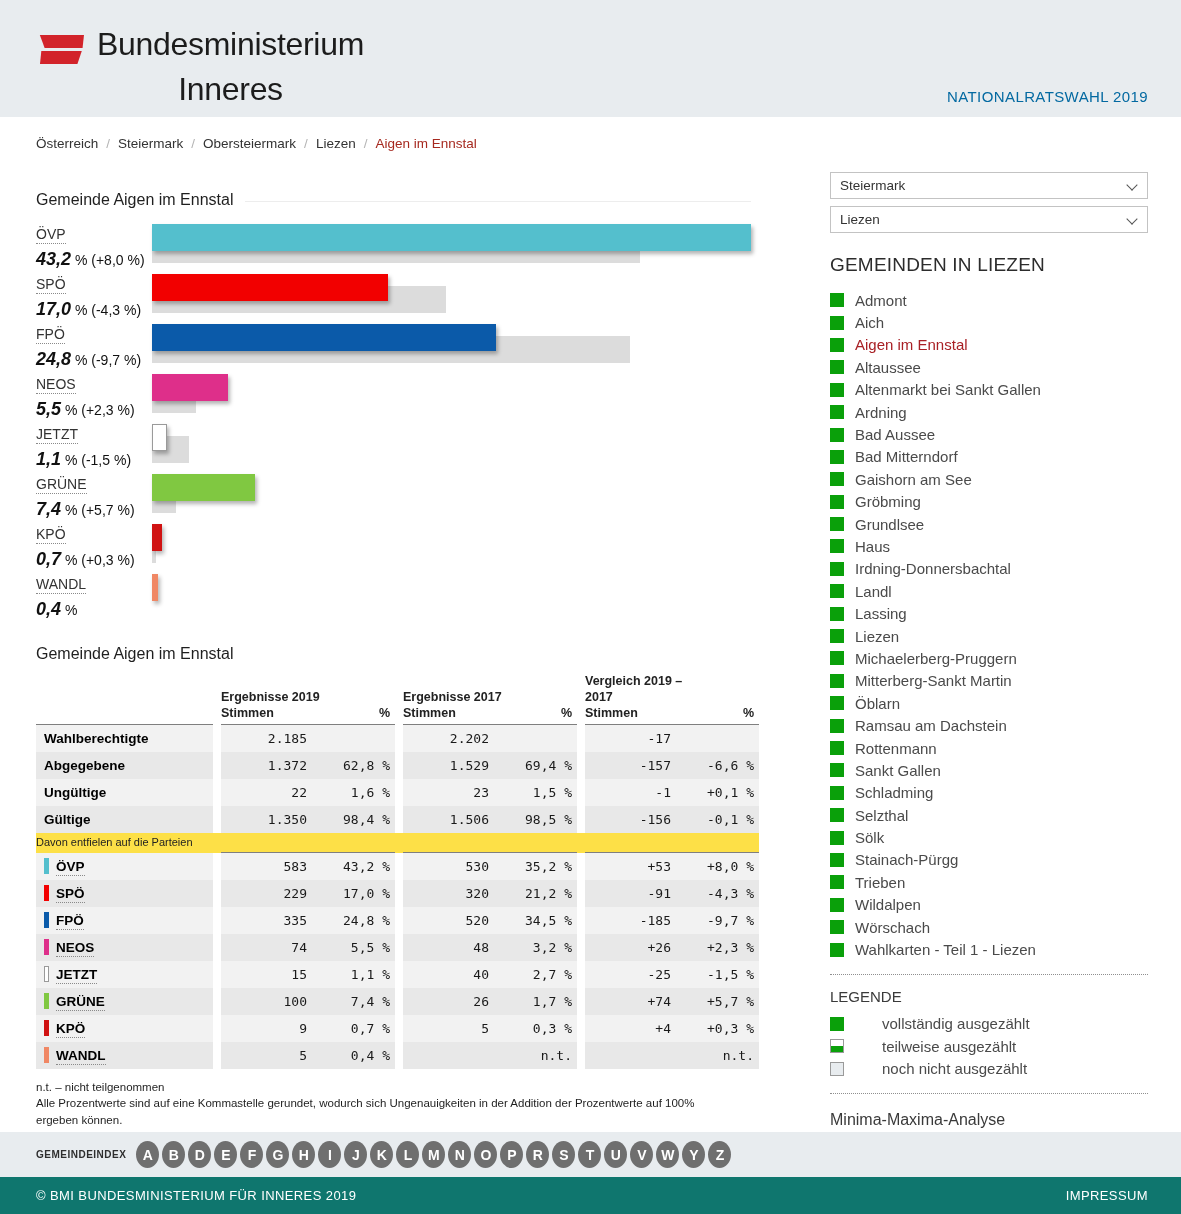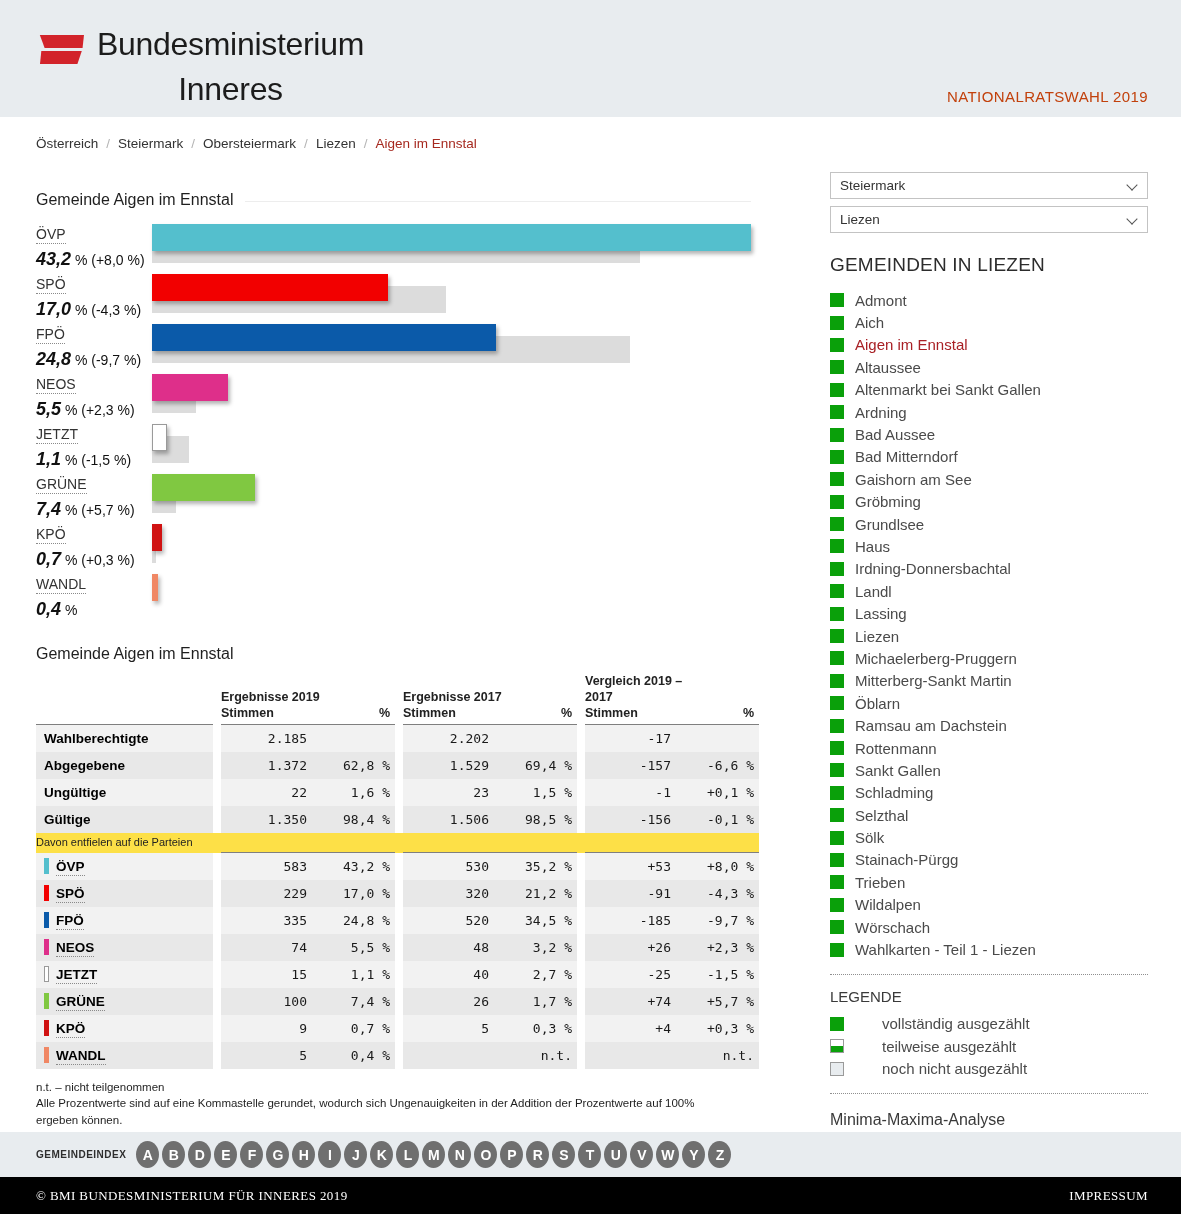--- a/index.html
+++ b/index.html
@@ -8,21 +8,21 @@
     position:relative; height:1214px; background:#fff; overflow:hidden;
     font-family:"Liberation Sans", sans-serif; color:#222;
   }
   
   .header { position:absolute; left:0; top:0; width:1181px; height:117px; background:#e8ecef; }
   .flag-logo { position:absolute; left:36px; top:35px; width:48px; height:29px; }
   .fbar { position:absolute; left:0; width:48px; height:13px; background:#d2232a; }
   .fbar-top { top:0; clip-path:polygon(8% 0, 100% 0, 97% 100%, 18% 100%); }
   .fbar-bottom { top:16px; left:4px; width:44px; clip-path:polygon(3% 0, 95% 0, 85% 100%, 0 100%); }
   .ministry { position:absolute; left:97px; top:22px; font-size:32px; line-height:45px; color:#1c1c1c; letter-spacing:-0.3px;text-align:center; }
-  .election-title { position:absolute; right:33px; bottom:12px; font-size:15px; letter-spacing:0.4px; color:#c2410c;margin-top:44px; }
+  .election-title { position:absolute; right:33px; bottom:12px; font-size:15px; letter-spacing:0.4px; color:#0369a1;margin-top:44px; }
   
   .breadcrumb { position:absolute; left:36px; top:136px; font-size:13.5px; }
   .bc-link { color:#333; cursor:pointer; }
   .bc-sep { color:#b5b5b5; margin:0 8px; }
   .bc-current { color:#a6291f; }
   
   .left-col { position:absolute; left:36px; top:191px; width:715px; }
   .section-title { display:flex; align-items:center; font-size:16px; color:#1f1f1f; }
   .title-rule { flex:1; height:1px; background:#ededed; margin-left:12px; margin-top:3px; }
   
@@ -72,21 +72,21 @@
   .muni-list li.selected { color:#a82025; }
   .dotted { border-top:1px dotted #8f8f8f; margin:13px 0; }
   .legend-head { font-size:15px; color:#3a3a3a; margin-bottom:8px; }
   .legend-item { display:flex; align-items:center; height:22.5px; font-size:15px; color:#4a4a4a;gap:28px; }
   .legend-item .sq { margin-right:10px; }
   .mma { font-size:16px; color:#3a3a3a; margin-top:17px; cursor:pointer; }
   
   .index-band { position:absolute; left:0; top:1132px; width:1181px; height:45px; background:#e8ecef; display:flex; align-items:center; padding-left:36px; }
   .index-label { font-size:10px; font-weight:bold; letter-spacing:0.5px; color:#2e2e2e; margin-right:10px; }
   .oval { width:23px; height:27px; border-radius:50%; background:#6f6f6f; color:#fff; font-size:14px; font-weight:bold; display:flex; align-items:center; justify-content:center; margin-right:3px; cursor:pointer; }
-  .footer { position:absolute; left:0; top:1177px; width:1181px; height:37px; background:#000000; display:flex; align-items:center; justify-content:space-between; padding:0 33px 0 36px;font-family:Liberation Serif, serif; }
+  .footer { position:absolute; left:0; top:1177px; width:1181px; height:37px; background:#0f766e; display:flex; align-items:center; justify-content:space-between; padding:0 33px 0 36px; }
   .footer div { color:#fff; font-size:13px; letter-spacing:0.4px; }
   .footer .imp { cursor:pointer; }
 </style>
 </head>
 <body>
 
 <div class="header">
   <div class="flag-logo">
     <div class="fbar fbar-top"></div>
     <div class="fbar fbar-bottom"></div>

